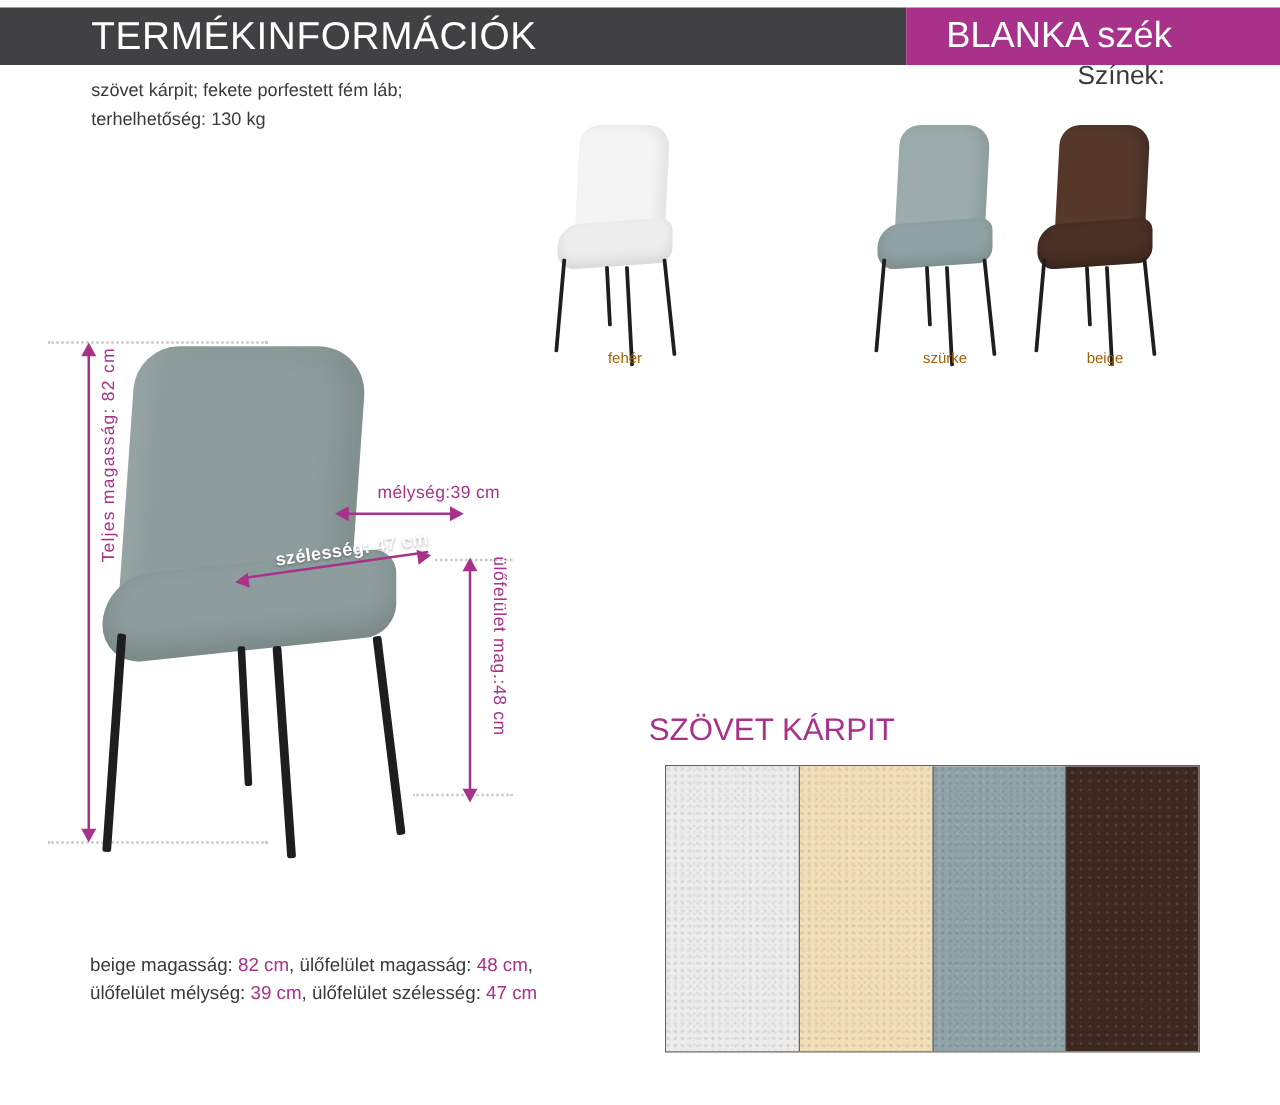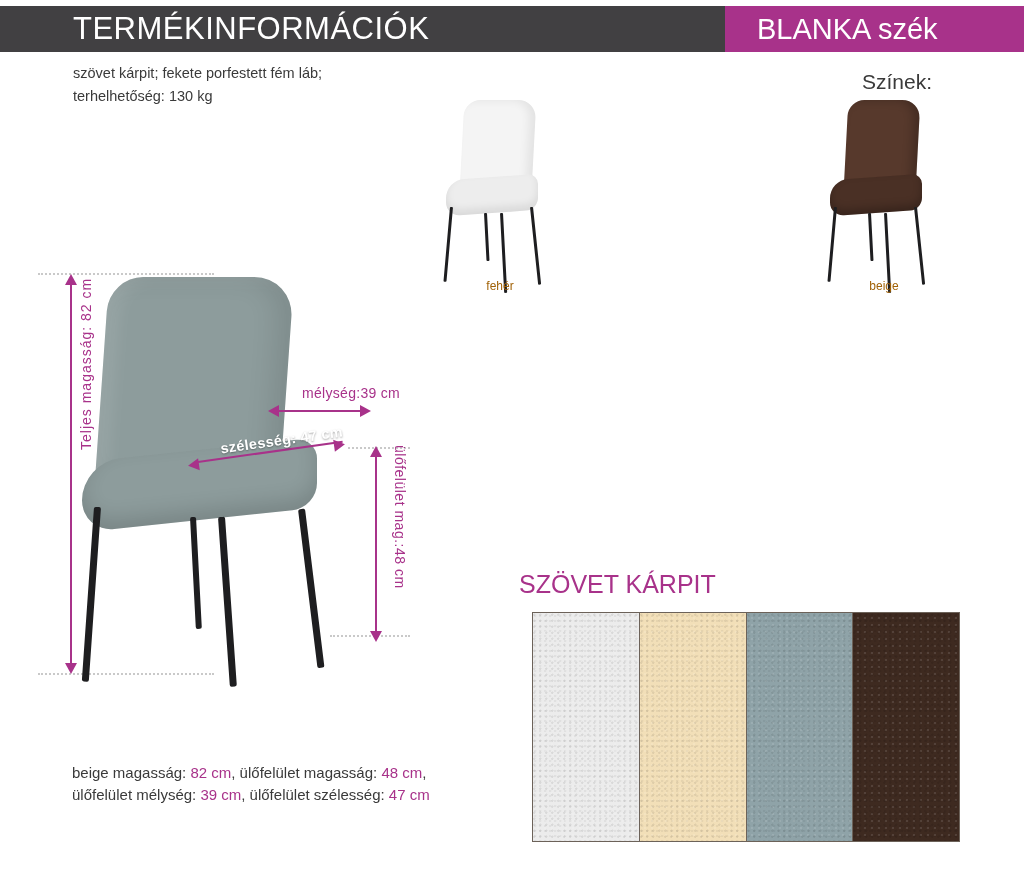--- a/index.html
+++ b/index.html
@@ -23,21 +23,21 @@
   .header-product{
     position:absolute;left:757px;top:50%;transform:translateY(-50%);
     color:#ffffff;font-size:29px;font-weight:400;white-space:nowrap;
   }
 
   
   .desc{position:absolute;left:73px;top:62px;font-size:14.5px;line-height:23px;color:#3a3a3a;}
   .desc div{white-space:nowrap;}
 
   
-  .colors-label{position:absolute;left:862px;top:70px;font-size:21px;color:#3a3a3a;white-space:nowrap;}
+  .colors-label{position:absolute;left:862px;top:49px;font-size:21px;color:#3a3a3a;white-space:nowrap;}
 
   
   .thumbs{position:absolute;left:440px;top:95px;width:560px;height:215px;}
   .thumb{position:absolute;top:0;width:120px;height:215px;}
   .thumb-label{
     position:absolute;top:184px;width:120px;text-align:center;
     font-size:12px;color:#a16207;
   }
 
   
@@ -157,20 +157,31 @@
       <div class="seat" style="background:#EDEDED;box-shadow:inset 0 -5px 9px rgba(0,0,0,.09);"></div>
       <div class="leg lf"></div>
       <div class="leg lfr"></div>
       <div class="leg lb"></div>
       <div class="leg lbr"></div>
     </div>
     <div class="thumb-label">fehér</div>
   </div>
 
 
+  <div class="thumb" style="left:256px;">
+    <div class="ch">
+      <div class="back" style="background:#9CACAD;box-shadow:inset -6px 0 10px rgba(0,0,0,.10);"></div>
+      <div class="seat" style="background:#8FA1A2;box-shadow:inset 0 -5px 9px rgba(0,0,0,.13);"></div>
+      <div class="leg lf"></div>
+      <div class="leg lfr"></div>
+      <div class="leg lb"></div>
+      <div class="leg lbr"></div>
+    </div>
+    <div class="thumb-label">szürke</div>
+  </div>
 
   <div class="thumb" style="left:384px;">
     <div class="ch">
       <div class="back" style="background:#57392C;box-shadow:inset -6px 0 10px rgba(0,0,0,.22);"></div>
       <div class="seat" style="background:#4A3025;box-shadow:inset 0 -5px 9px rgba(0,0,0,.25);"></div>
       <div class="leg lf"></div>
       <div class="leg lfr"></div>
       <div class="leg lb"></div>
       <div class="leg lbr"></div>
     </div>

